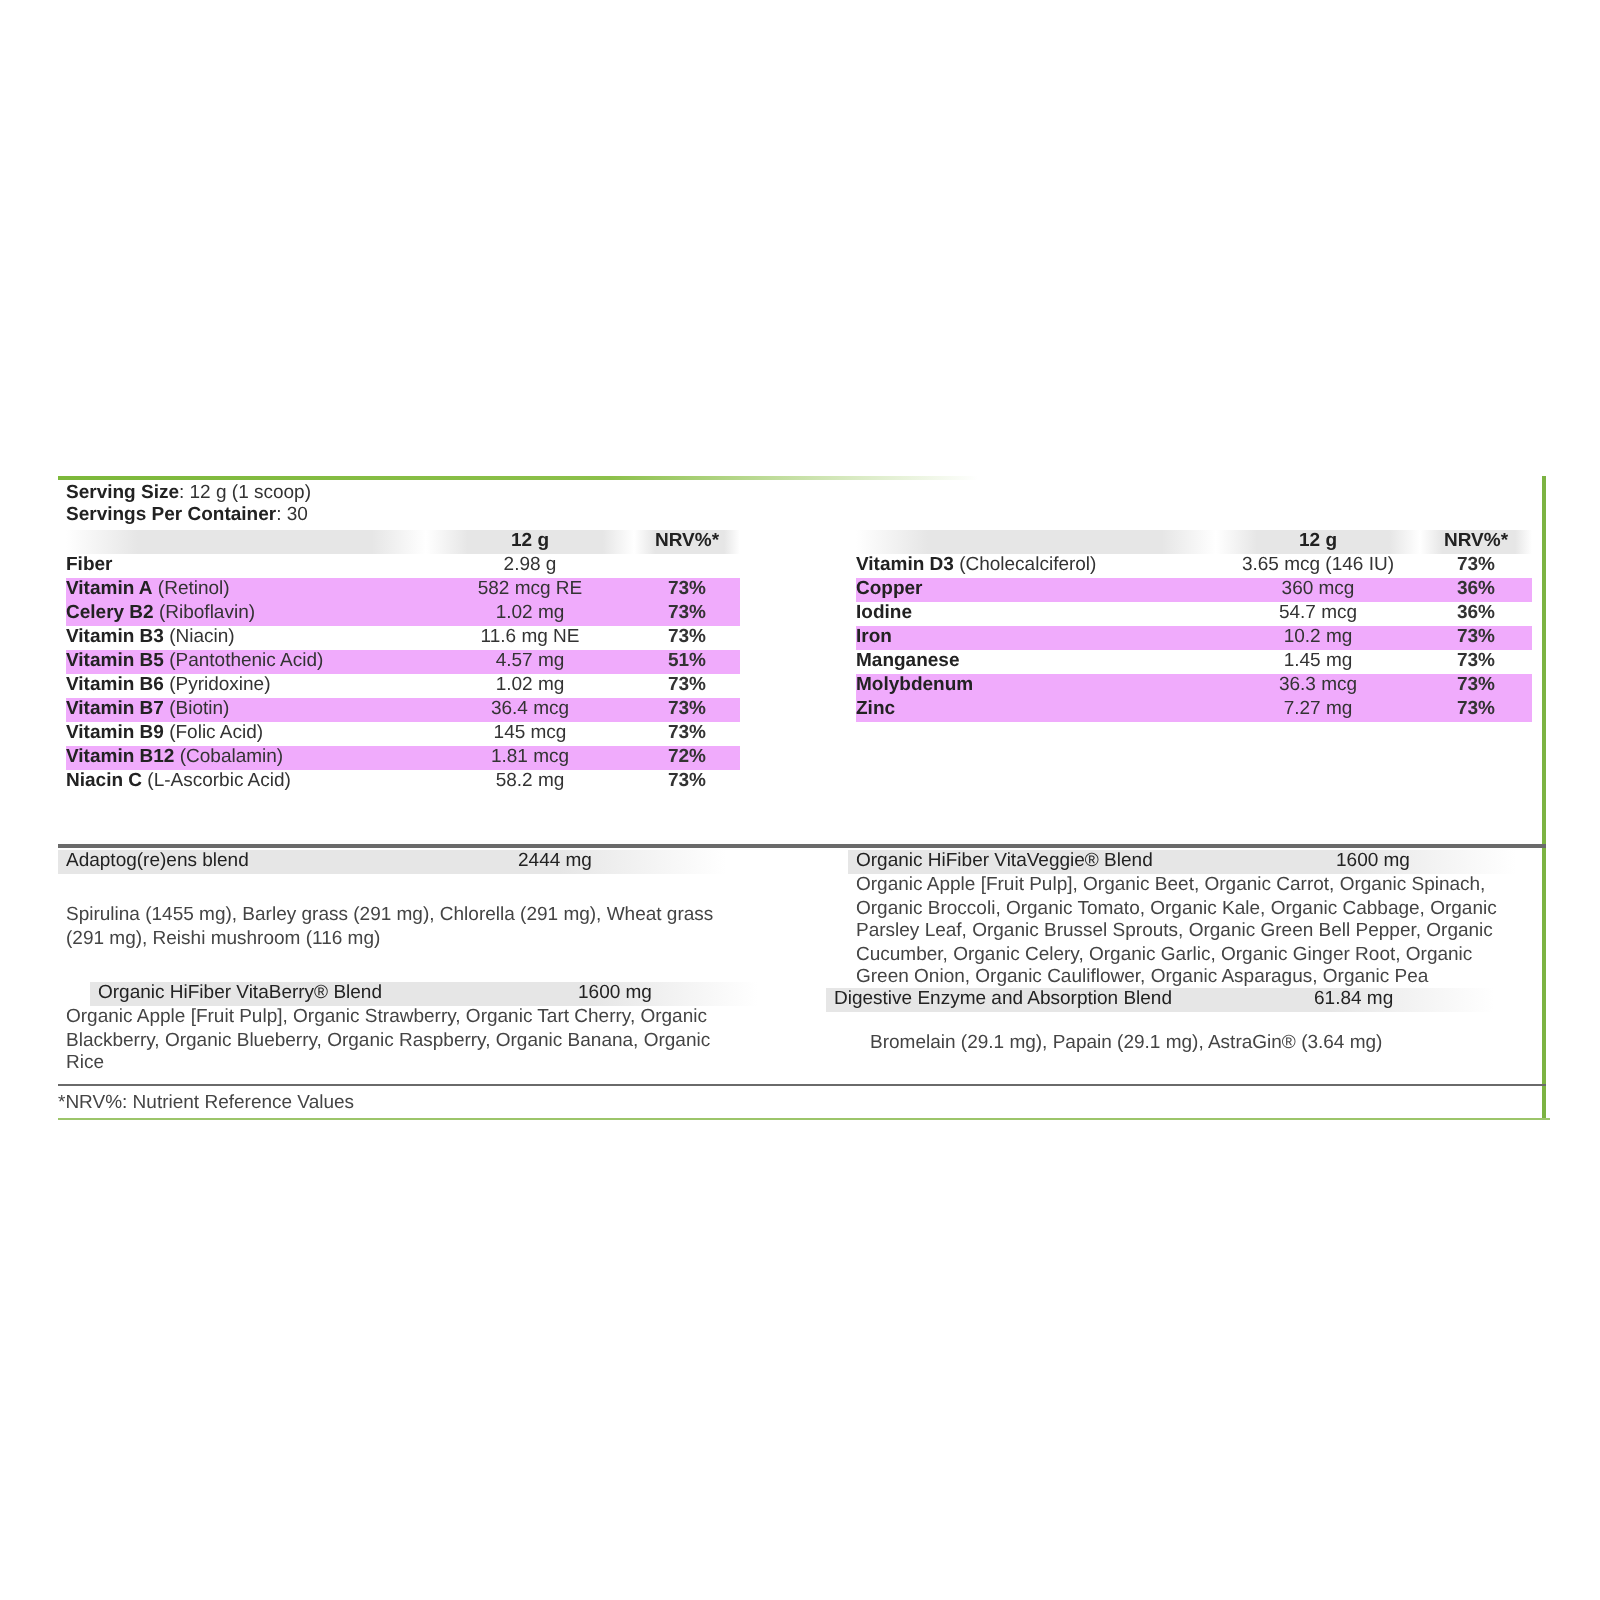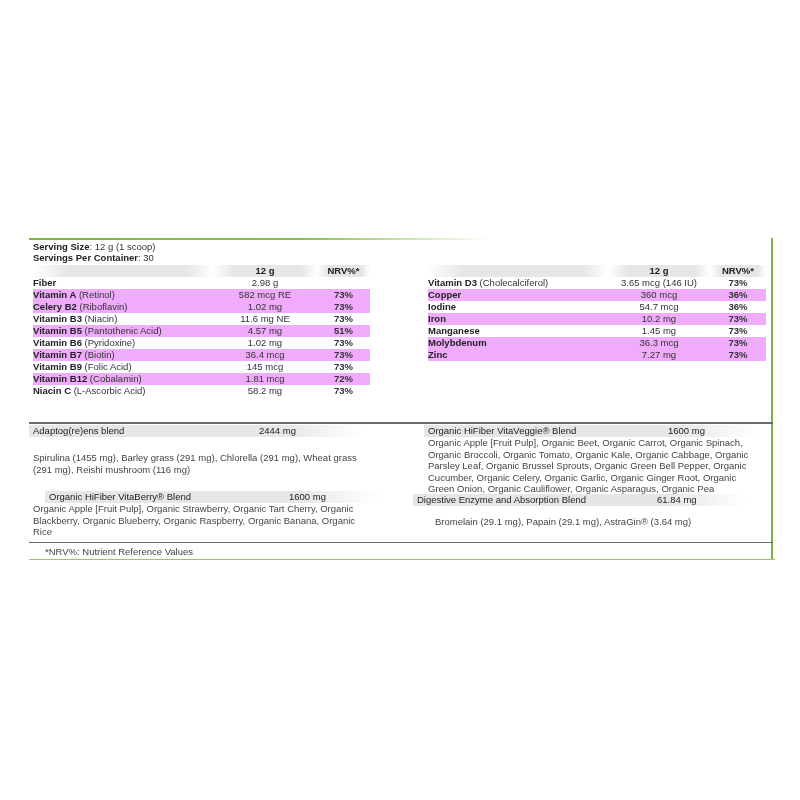--- a/index.html
+++ b/index.html
@@ -22,21 +22,21 @@
   .nrv { text-align:center; font-weight:bold; color:#333; }
   #tbl-left { left:4px; top:27px; width:337px; }
   #tbl-right { left:399px; top:27px; width:338px; }
   #tbl-left td.lbl { width:180px; } #tbl-left td.amt { width:104px; } #tbl-left td.nrv { width:53px; }
   #tbl-right td.lbl { width:180px; } #tbl-right td.amt { width:102px; } #tbl-right td.nrv { width:56px; }
   .sep { position:absolute; left:0; width:744px; height:2px; background:#6a6a6a; }
   .blend-head { position:absolute; height:12px; line-height:12px; font-weight:normal; color:#222;
                 background:linear-gradient(to right,#e6e6e6 0%,#e6e6e6 75%,#ffffff 100%); padding-left:4px; }
   .blend-head .bamt { position:absolute; top:0; }
   .blend-text { position:absolute; line-height:11.5px; color:#444; }
-  .footnote { position:absolute; left:16px; top:308px; color:#444; }
+  .footnote { position:absolute; left:0; top:308px; color:#444; }
 </style>
 </head>
 <body>
 
 <div class="panel">
   <div class="top-line"></div>
   <div class="right-line"></div>
   <div class="bottom-line"></div>
 
   <div class="serving">

